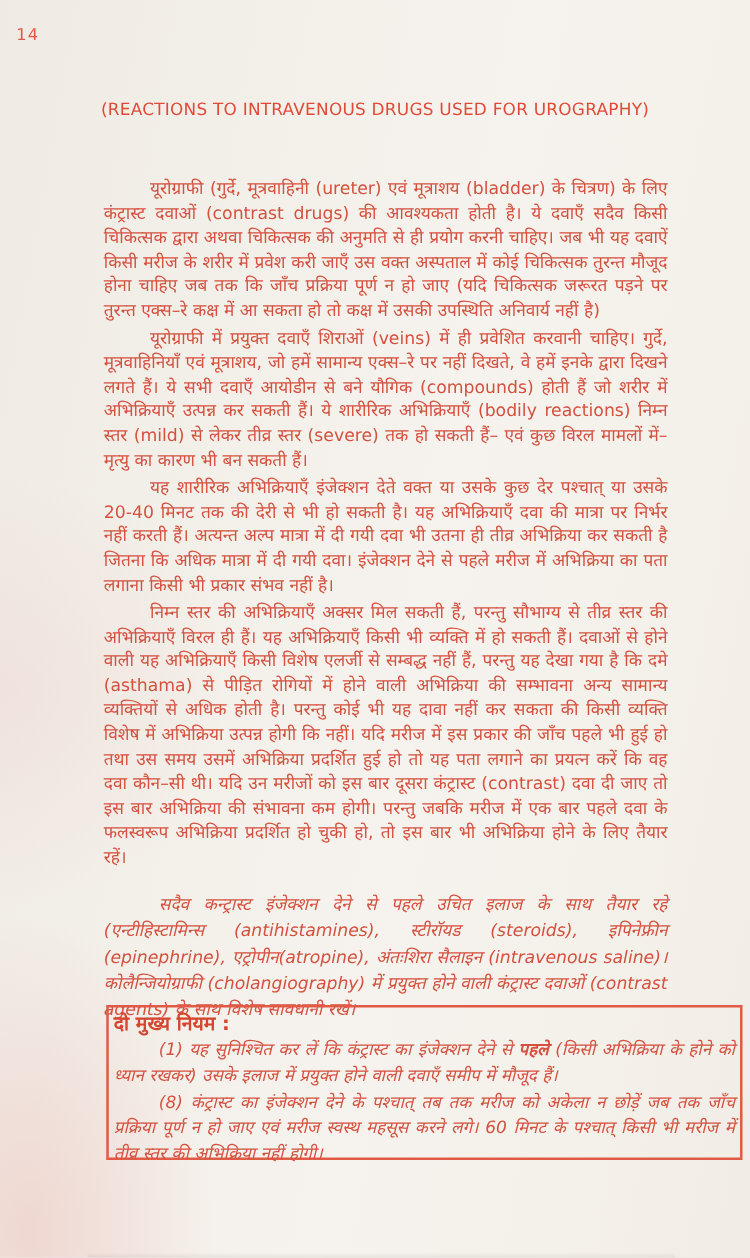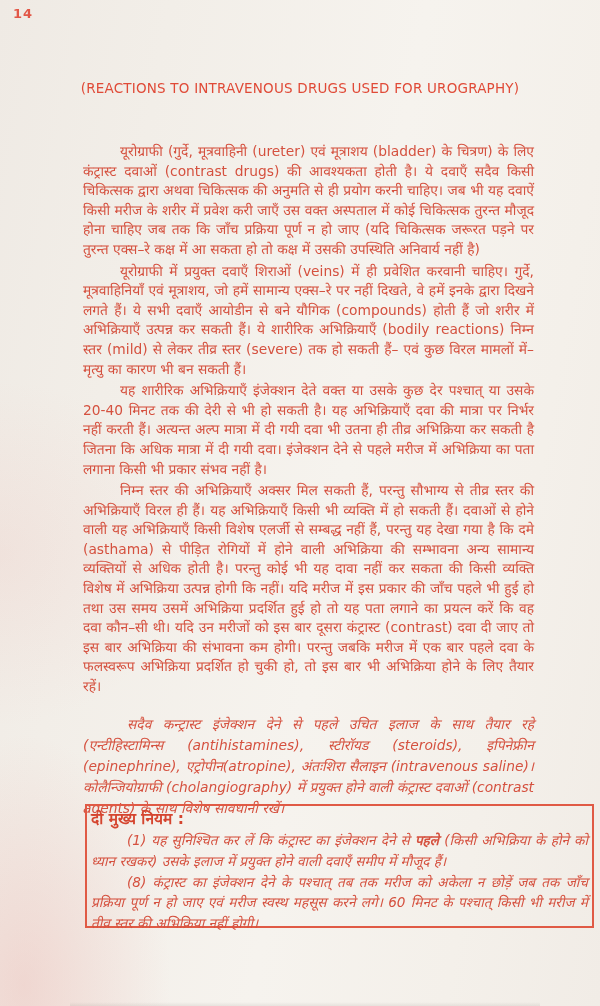--- a/index.html
+++ b/index.html
@@ -10,22 +10,22 @@
   }
   .page{
     position:relative;width:600px;height:1006px;overflow:hidden;
     background:
       radial-gradient(ellipse at 4% 98%, rgba(236,186,180,0.45), rgba(236,186,180,0) 18%),
       radial-gradient(ellipse at 0% 55%, rgba(238,196,190,0.25), rgba(238,196,190,0) 22%),
       linear-gradient(100deg,#efeae4 0%,#f2eee8 22%,#f6f3ee 55%,#f4f0ea 80%,#f1ece6 100%);
     color:#d5513f;
   }
   .page-number{
-    position:absolute;top:6px;left:13px;
-    font-size:13px;font-weight:bold;letter-spacing:1px;color:#e25747;
+    position:absolute;top:21px;left:13px;
+    font-size:13px;font-weight:normal;letter-spacing:1px;color:#e25747;
   }
   .heading-block{
     position:absolute;top:76px;left:0;width:100%;text-align:center;
   }
   .title-hindi{
     margin:0;font-size:19px;line-height:24px;font-weight:bold;color:#e04a37;
   }
   .title-english{
     margin:4px 0 0 0;font-size:13.5px;line-height:17px;font-weight:normal;
     letter-spacing:0.2px;color:#e04a37;

